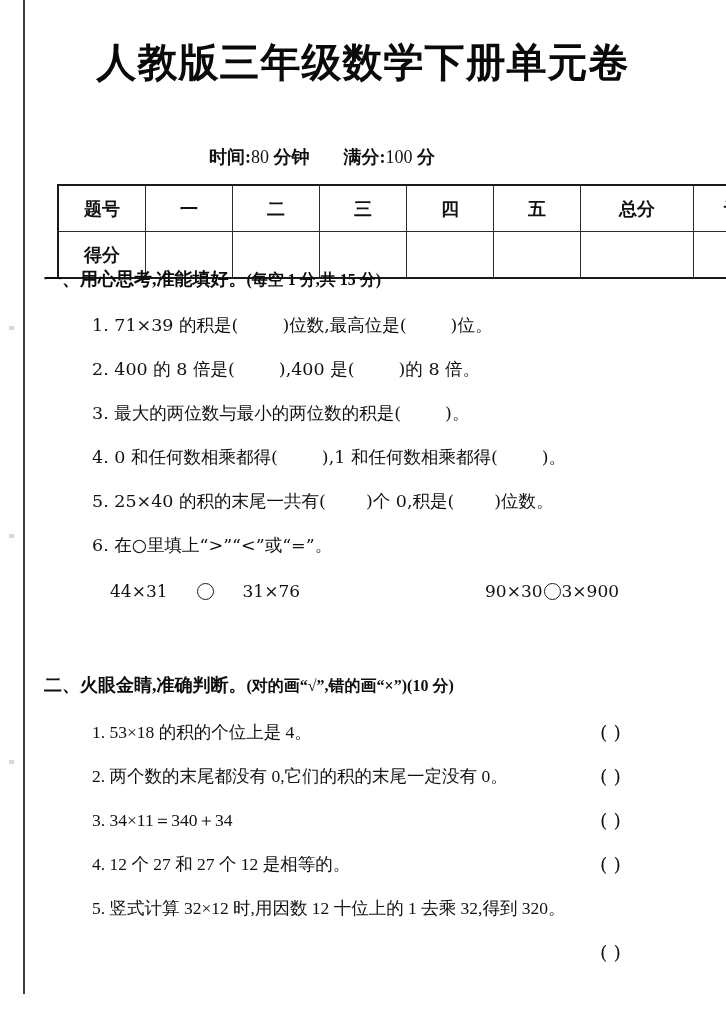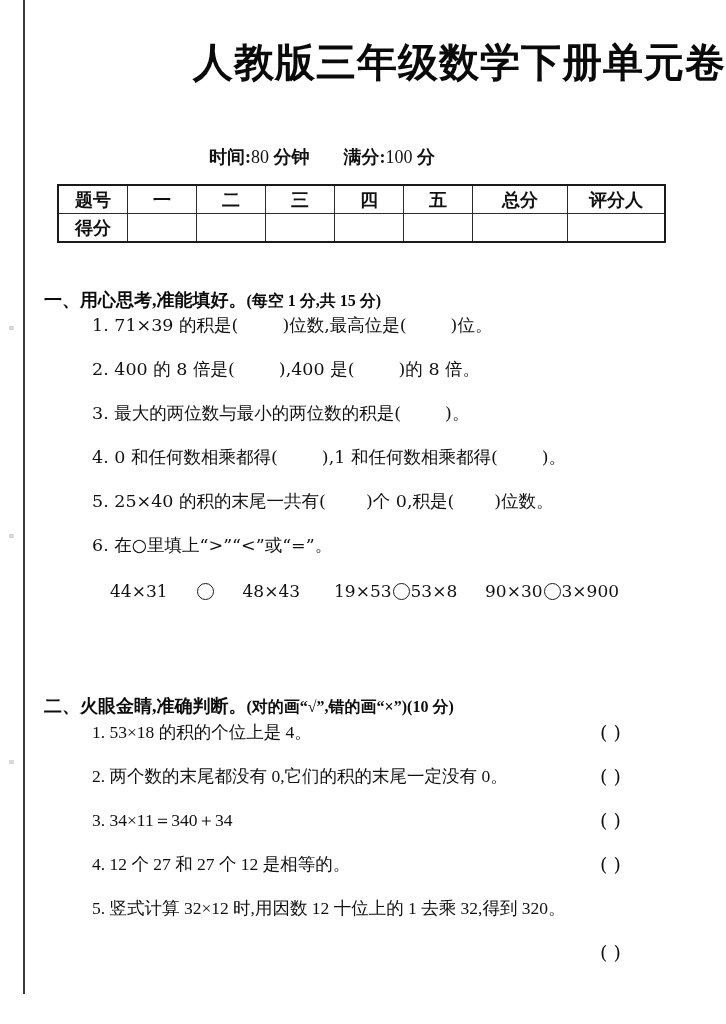--- a/index.html
+++ b/index.html
@@ -41,21 +41,21 @@
   .binding-dash.d1 { top: 326px; }
   .binding-dash.d2 { top: 534px; }
   .binding-dash.d3 { top: 760px; }
 
   
   .main-title {
     position: absolute;
     left: 0;
     top: 36px;
     width: 726px;
-    text-align: right;
+    text-align: center;
     font-family: "DejaVu Serif", "Liberation Serif", serif;
     font-weight: 700;
     font-size: 40px;
     letter-spacing: 1px;
     line-height: 52px;
     color: #0a0a0a;
   }
   .sub-title {
     position: absolute;
     left: 0;
@@ -95,37 +95,36 @@
   }
   .score-table td {
     border: 1px solid #2b2b2b;
     height: 27px;
     text-align: center;
     vertical-align: middle;
     font-size: 18px;
     font-weight: 700;
     font-family: "DejaVu Serif", "Liberation Serif", serif;
     color: #111111;
-    padding: 0;
+    padding: 9px;
   }
   .score-table .outer-l { border-left: 2px solid #1a1a1a; }
   .score-table .outer-r { border-right: 2px solid #1a1a1a; }
   .score-table tr.top td { border-top: 2px solid #1a1a1a; }
   .score-table tr.bot td { border-bottom: 2px solid #1a1a1a; }
 
   
   .section-head {
     position: absolute;
     left: 44px;
     font-size: 18px;
     font-weight: 700;
-    line-height: 32px;
+    line-height: 23px;
     white-space: nowrap;
     color: #0d0d0d;
-    margin-top: 16px;
   }
   .section-head .note {
     font-weight: 700;
     font-size: 16px;
   }
 
   
   .q {
     position: absolute;
     left: 92px;
@@ -254,26 +253,21 @@
   </div>
 
   <div class="q" style="top:533px">
     <span>6.</span>&nbsp;<span>在○里填上“&gt;”“&lt;”或“=”。</span>
   </div>
 
   <div class="cmp-row" style="top:578px">
     <div class="cmp-cell c1">
       <span>44×31</span>
         <span class="circle"></span>
-        <span>48×43</span>
-    </div>
-    <div class="cmp-cell c2">
-      <span>19×53</span>
-        <span class="circle"></span>
-        <span>53×8</span>
+        <span>31×76</span>
     </div>
     <div class="cmp-cell c3">
       <span>90×30</span>
         <span class="circle"></span>
         <span>3×900</span>
     </div>
   </div>
 
 
   <div class="section-head" style="top:674px">

